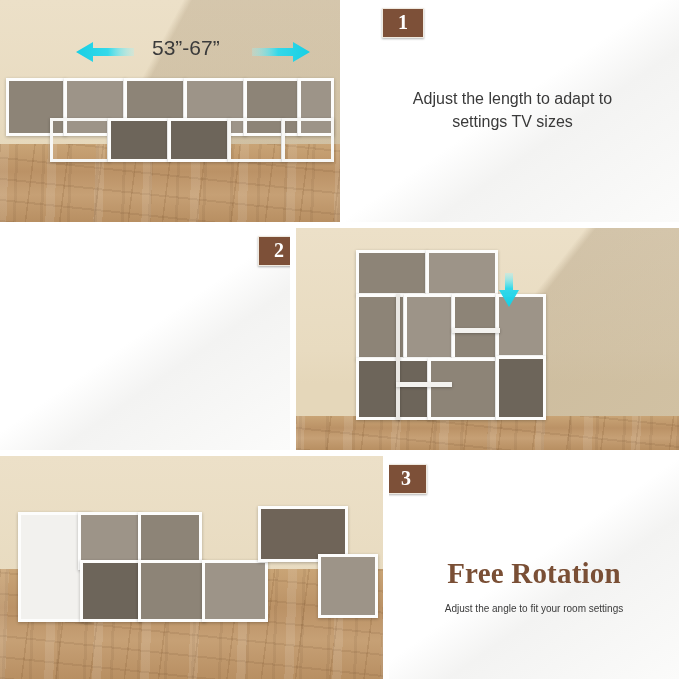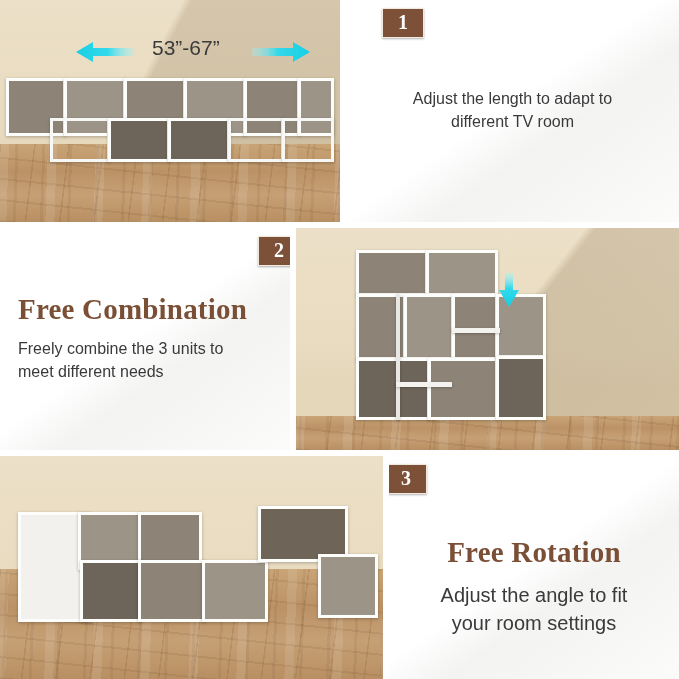--- a/index.html
+++ b/index.html
@@ -177,30 +177,26 @@
           </linearGradient>
         </defs>
         <path d="M58 11 L41 1 L41 7 L0 7 L0 15 L41 15 L41 21 Z" fill="url(#gr)"></path>
       </svg>
     </span>
   </div>
 
   <div class="panel textpanel" style="left:346px; top:0; width:333px; height:222px;">
     <div class="badge" style="left:36px; top:8px;">1</div>
     <div class="inner">
-      <div class="subline" style="font-size:16px; padding:0 26px;">Adjust the length to adapt to different TV room</div>
+      <div class="subline" style="font-size:16px; padding:0 26px;">Adjust the length to adapt to settings TV sizes</div>
     </div>
   </div>
 
   <div class="panel textpanel" style="left:0; top:228px; width:290px; height:222px;">
     <div class="badge" style="left:258px; top:8px;">2</div>
-    <div class="inner" style="text-align:left; padding-left:18px;">
-      <div class="headline" style="font-size:29px; text-align:left;">Free Combination</div>
-      <div class="subline" style="font-size:16px; text-align:left; padding-right:14px;">Freely combine the 3 units to meet different needs</div>
-    </div>
   </div>
 
   <div class="panel photo" style="left:296px; top:228px; width:383px; height:222px;">
     <div class="wall"></div>
     <div class="wall-shade" style="background:linear-gradient(128deg, rgba(0,0,0,0) 52%, rgba(120,95,60,.22) 54%, rgba(120,95,60,.18) 100%);"></div>
     <div class="floor" style="height:34px;"></div>
 
     <div class="unit" style="left:60px; top:22px; width:202px; height:188px;">
 
       <div class="cube" style="left:0px;  top:0px;  width:72px; height:46px;"></div>
@@ -250,17 +246,17 @@
       <div class="cube" style="left:240px; top:-6px; width:90px; height:56px; background:#6f6458;"></div>
       <div class="cube light" style="left:300px; top:42px; width:60px; height:64px;"></div>
     </div>
 
   </div>
 
   <div class="panel textpanel" style="left:389px; top:456px; width:290px; height:223px;">
     <div class="badge" style="left:-4px; top:8px;">3</div>
     <div class="inner">
       <div class="headline" style="font-size:29px;margin-top:40px;">Free Rotation</div>
-      <div class="subline" style="font-size:20px; padding:0 14px;">Adjust the angle to fit your room settings</div>
+      <div class="subline" style="font-size:10px; padding:0 14px;">Adjust the angle to fit your room settings</div>
     </div>
   </div>
 
 </div>
 
 </body></html>

